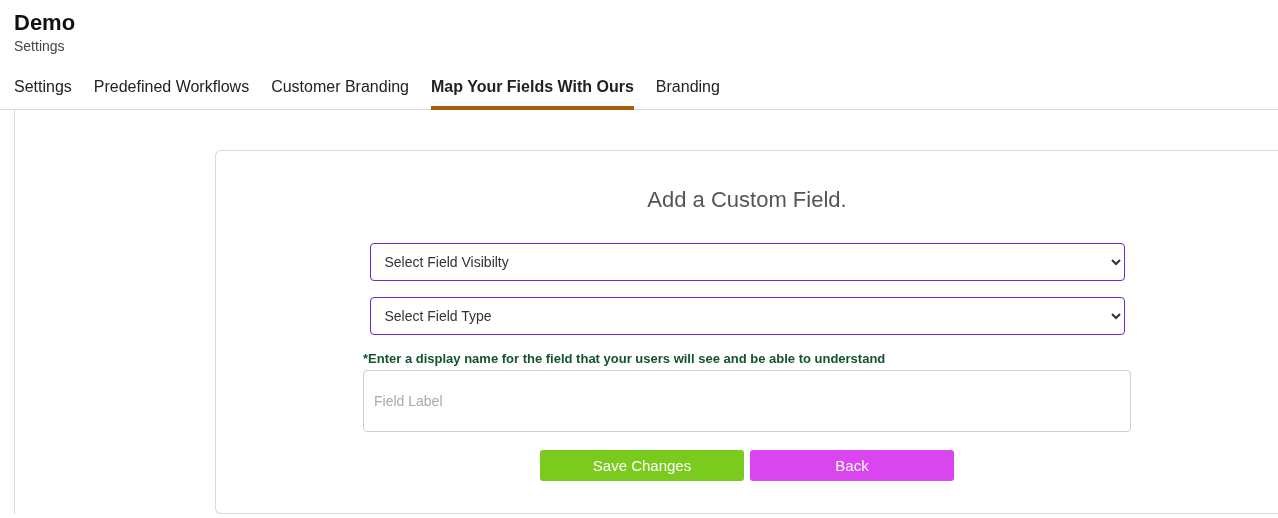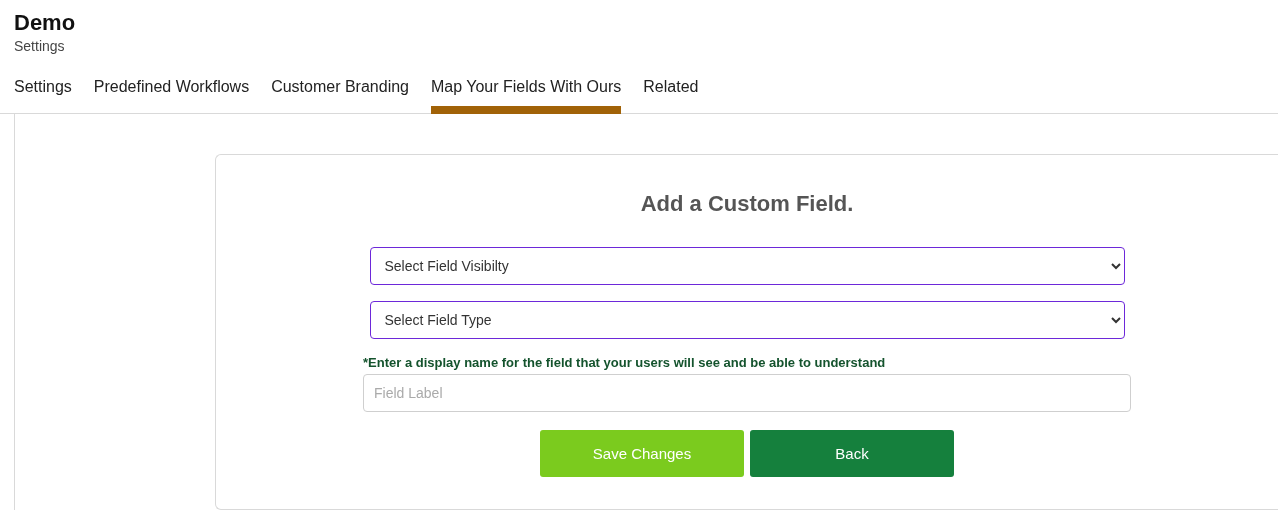--- a/index.html
+++ b/index.html
@@ -33,42 +33,42 @@
       border-bottom: 1px solid #d9d9d9;
     }
     .tab {
       font-size: 16px;
       color: #222;
       padding-bottom: 10px;
       cursor: pointer;
       font-weight: 400;
     }
     .tab.active {
-      font-weight: 400;
-      border-bottom: 8px solid #a16207;
+      font-weight: 700;
+      border-bottom: 4px solid #a16207;
       margin-bottom: -1px;
     }
     .content-area {
       padding: 40px 0 0 200px;
       border-left: 1px solid #d9d9d9;
       margin-left: 14px;
     }
     .panel {
       border: 1px solid #d9d9d9;
       border-radius: 6px;
       padding: 36px 20px 32px 20px;
       min-height: 330px;
       border-right: none;
       border-top-right-radius: 0;
       border-bottom-right-radius: 0;
     }
     .panel-title {
       text-align: center;
       font-size: 22px;
-      font-weight: 700;
+      font-weight: 400;
       color: #555;
       margin-bottom: 30px;
     }
     .form-group {
       width: 755px;
       margin: 0 auto 16px auto;
     }
     .form-control {
       width: 100%;
       font-size: 14px;
@@ -91,64 +91,64 @@
       width: 768px;
       max-width: 100%;
     }
     .input-wrap {
       width: 768px;
       margin: 0 auto 18px auto;
     }
     .input-wrap input {
       width: 100%;
       font-size: 14px;
-      padding: 10px 10px;
+      padding: 22px 10px;
       border: 1px solid #cfcfcf;
       border-radius: 4px;
       color: #333;
     }
     .input-wrap input::placeholder {
       color: #aaa;
     }
     .button-row {
       display: flex;
       justify-content: center;
       gap: 6px;
     }
     .btn {
       width: 204px;
-      padding: 15px 0;
+      padding: 7px 0;
       font-size: 15px;
       border: none;
       border-radius: 3px;
       color: #fff;
       cursor: pointer;
       text-align: center;
     }
     .btn-save {
       background: #7bcb1e;
     }
     .btn-back {
-      background: #15803d;
+      background: #d946ef;
     }
   </style>
 </head>
 <body>
 
 <div class="header">
   <h1>Demo</h1>
   <div class="subtitle">Settings</div>
 </div>
 
 <div class="tabs">
   <div class="tab">Settings</div>
   <div class="tab">Predefined Workflows</div>
   <div class="tab">Customer Branding</div>
   <div class="tab active">Map Your Fields With Ours</div>
-  <div class="tab">Related</div>
+  <div class="tab">Branding</div>
 </div>
 
 <div class="content-area">
   <div class="panel">
     <div class="panel-title">Add a Custom Field.</div>
 
     <div class="form-group">
       <select class="form-control">
         <option>Select Field Visibilty</option>
       </select>

